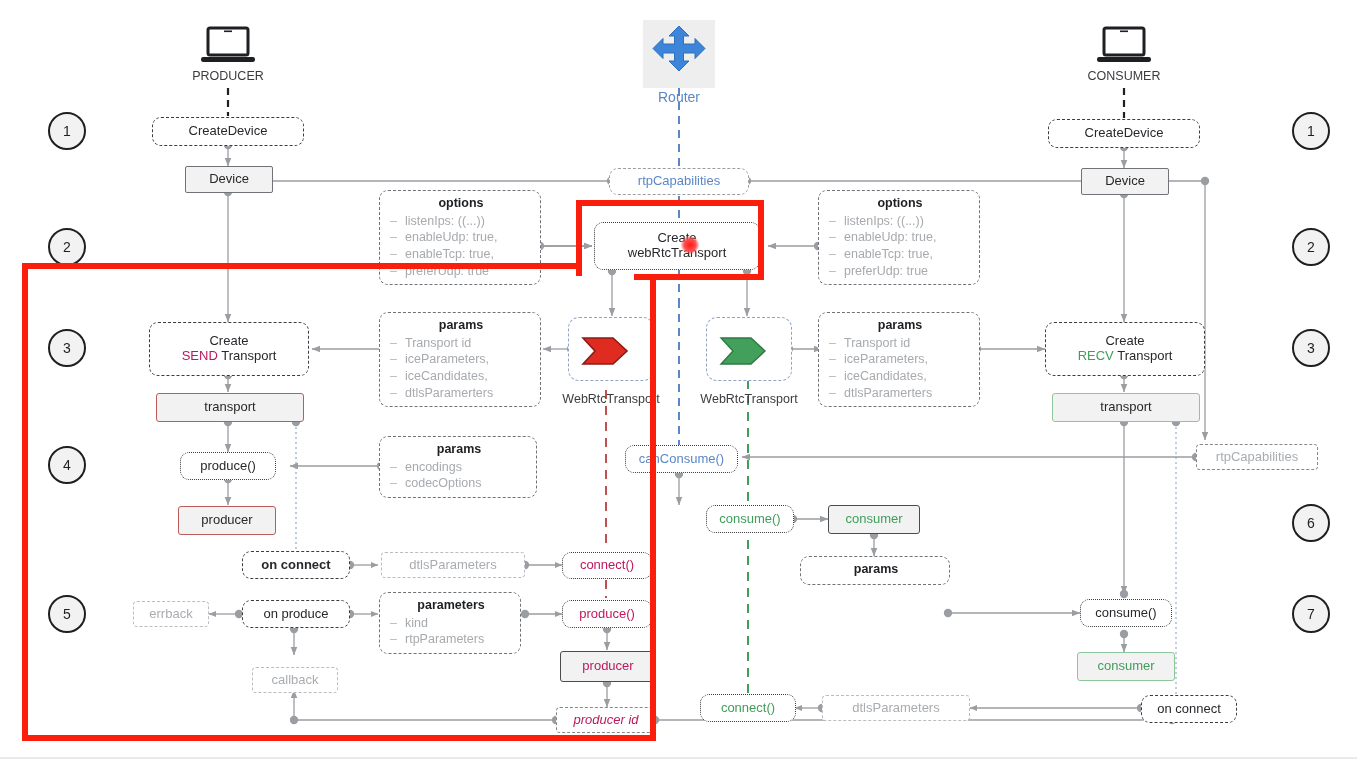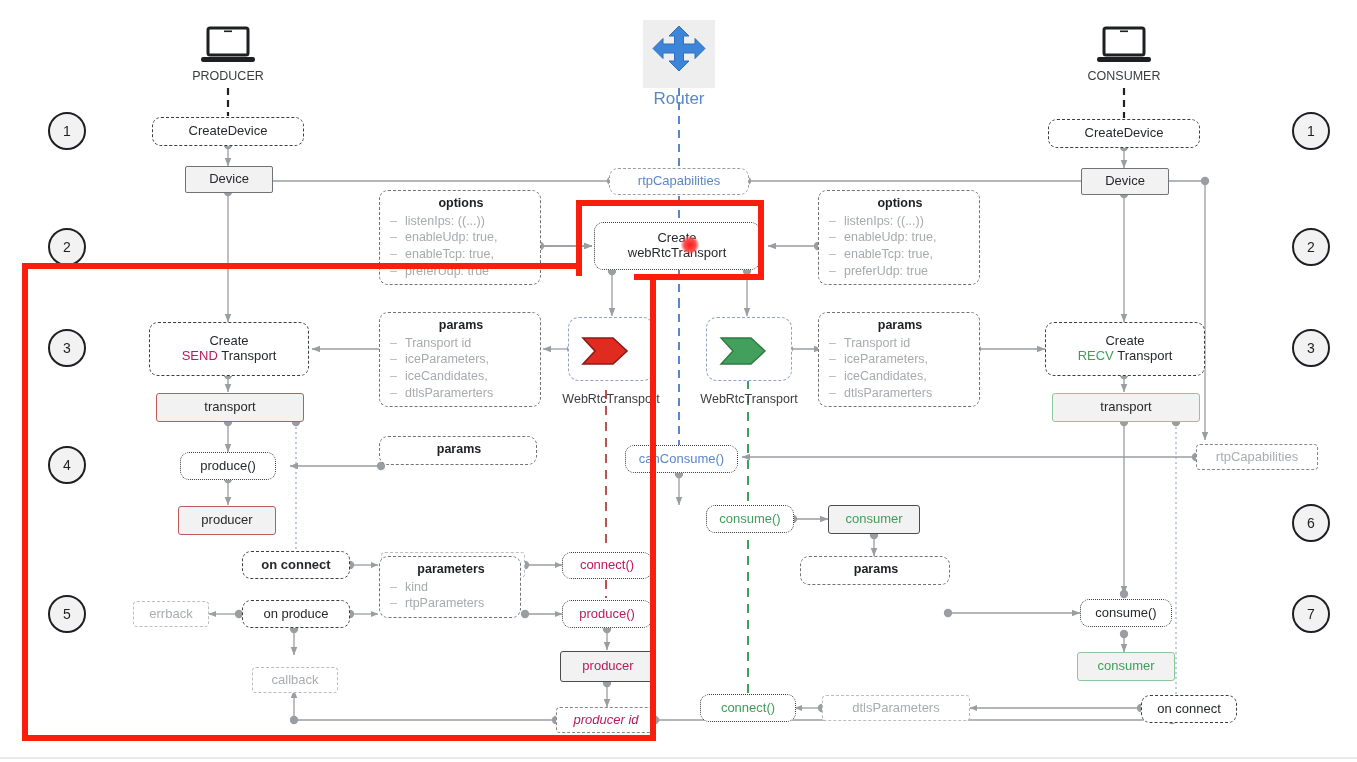--- a/index.html
+++ b/index.html
@@ -31,21 +31,21 @@
   .plist li:before{content:"–";position:absolute;left:0;color:#b5b8bc;}
 
   
   .circ{width:38px;height:38px;border:2px solid #1d1f22;border-radius:50%;background:#f2f2f2;
         display:flex;align-items:center;justify-content:center;font-size:14px;color:#1d1f22;}
 
   
   .laptop{width:56px;height:40px;}
   .caption{font-size:12.5px;color:#3a3c40;text-align:center;white-space:nowrap;}
 
-  .routerlbl{font-size:17px;color:#5b87c7;text-align:center;}
+  .routerlbl{font-size:14px;color:#5b87c7;text-align:center;}
 
   
   svg.layer{position:absolute;left:0;top:0;width:1357px;height:762px;overflow:visible;}
 
   .redline{position:absolute;background:#fb1e0c;}
 
   .botrule{position:absolute;left:0;top:757px;width:1357px;height:2px;background:#e9eaec;}
 </style>
 </head>
 <body>
@@ -306,23 +306,27 @@
     <ul>
       <li>Transport id</li>
       <li>iceParameters,</li>
       <li>iceCandidates,</li>
       <li>dtlsParamerters</li>
     </ul>
   </div>
 
   <div class="abs dashdot plist" style="left:379px;top:436px;width:158px;border-style:dashed;">
     <div class="ttl">params</div>
-  </div>
-
-  <div class="abs dashdot plist" style="left:379px;top:556px;width:142px;border-style:dashed;">
+    <ul>
+      <li>encodings</li>
+      <li>codecOptions</li>
+    </ul>
+  </div>
+
+  <div class="abs dashdot plist" style="left:379px;top:592px;width:142px;border-style:dashed;">
     <div class="ttl">parameters</div>
     <ul>
       <li>kind</li>
       <li>rtpParameters</li>
     </ul>
   </div>
 
   <div class="abs node dashed" style="left:609px;top:168px;width:140px;height:27px;border-color:#9a9da1;">
       <span class="blue-t">rtpCapabilities</span>
     </div>

